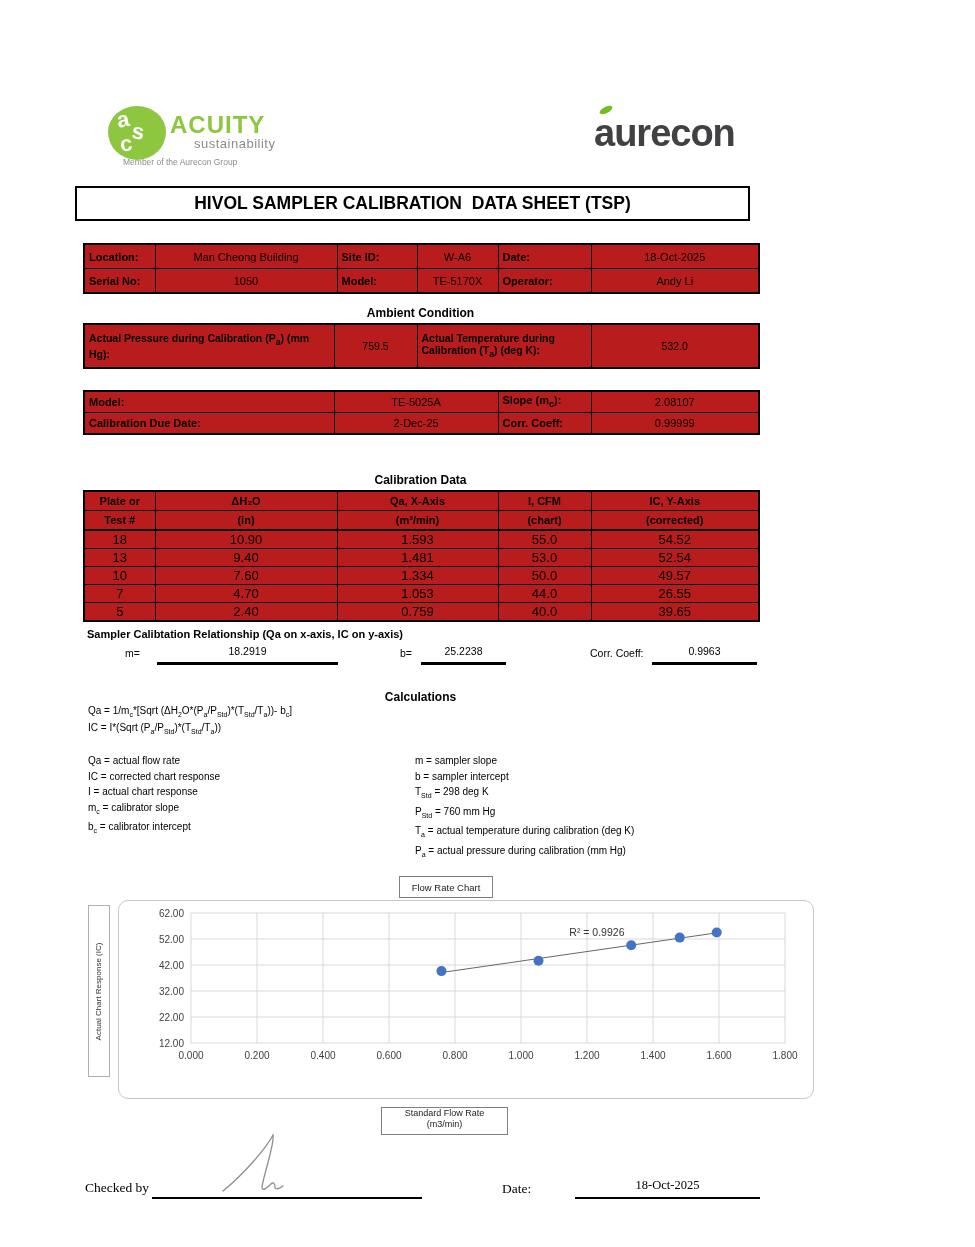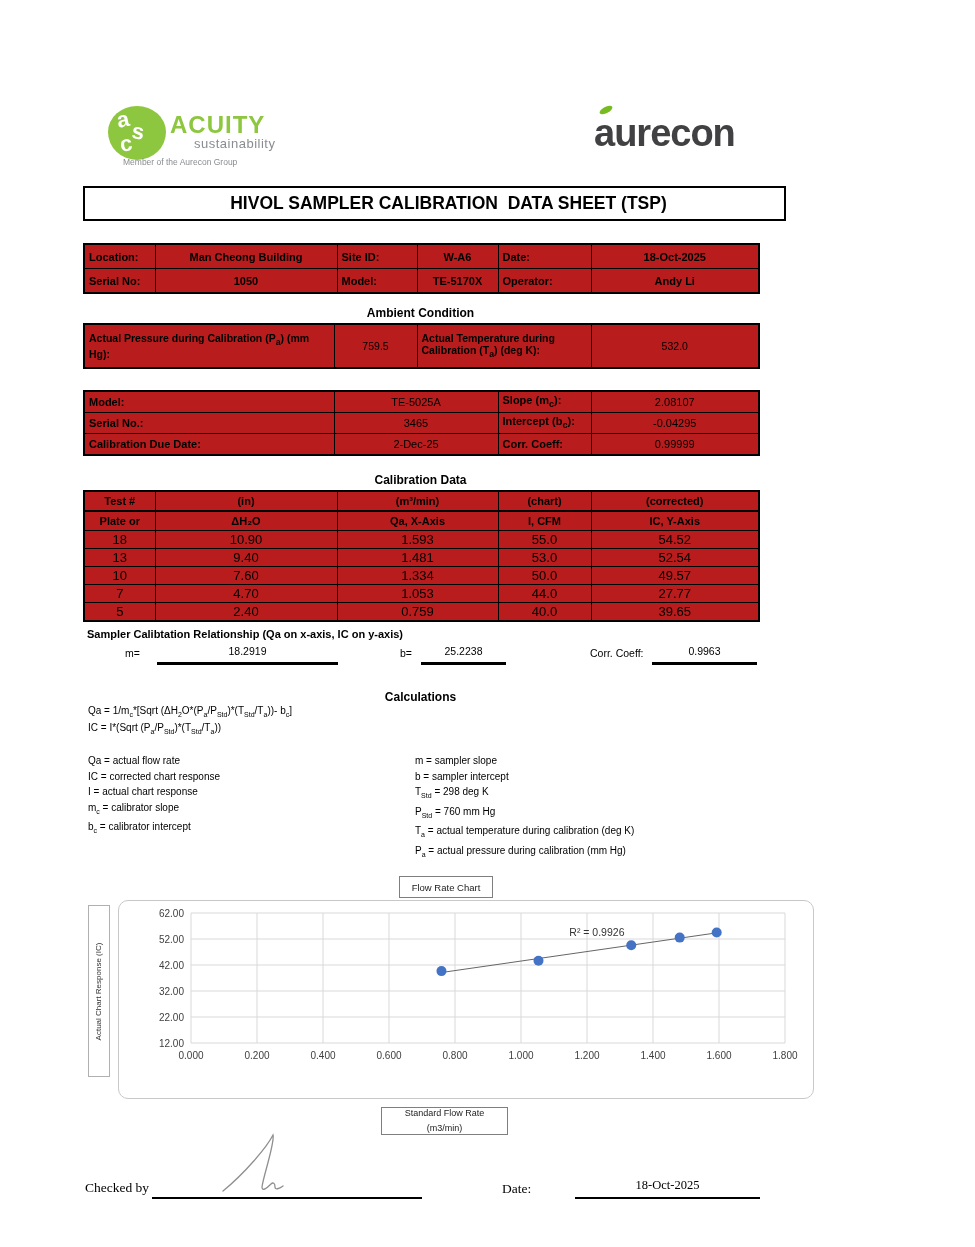--- a/index.html
+++ b/index.html
@@ -12,34 +12,34 @@
   .acuity-a{left:9px;top:3px;transform:rotate(-12deg);}
   .acuity-s{left:24px;top:15px;transform:rotate(8deg);}
   .acuity-c{left:12px;top:27px;transform:rotate(-8deg);}
   .acuity-name{position:absolute;left:170px;top:111px;font-size:24px;font-weight:bold;color:#8dc63f;letter-spacing:1px;}
   .acuity-tagline{position:absolute;left:194px;top:136px;font-size:13px;color:#8a8d8f;letter-spacing:0.5px;}
   .acuity-member{position:absolute;left:123px;top:157px;font-size:8.5px;font-weight:normal;color:#8a8d8f;}
   .aurecon-name{position:absolute;left:594px;top:112px;font-size:38px;font-weight:bold;color:#414042;letter-spacing:-1px;}
   .aurecon-leaf{position:absolute;left:598px;top:105px;width:16px;height:10px;}
 
   
-  .title-box{position:absolute;left:83px;top:186px;width:671px;height:31px;border:2px solid #000;
-             display:flex;align-items:center;justify-content:center;font-size:17.5px;font-weight:bold;white-space:pre;padding-left:28px;}
+  .title-box{position:absolute;left:75px;top:186px;width:671px;height:31px;border:2px solid #000;
+             display:flex;align-items:center;justify-content:center;font-size:17.5px;font-weight:bold;white-space:pre;}
 
   
   .sec-head{position:absolute;left:83px;width:675px;text-align:center;font-size:12px;font-weight:bold;}
 
   
   table{border-collapse:collapse;table-layout:fixed;position:absolute;background:#b91c1c;}
   table, table td{border:1px solid #000;}
   table{border-width:2px;}
   td{padding:1px 4px;font-size:11px;overflow:hidden;}
   td.lbl{font-weight:bold;text-align:left;}
   td.val{text-align:center;}
-  td.valb{text-align:center;font-weight:bold;}
+  td.valb{text-align:center;font-weight:normal;}
   #site-table{left:83px;top:243px;width:675px;}
   #site-table td{height:21px;}
   #ambient-table{left:83px;top:323px;width:675px;}
   #ambient-table td{height:40px;font-size:10.5px;}
   #orifice-table{left:83px;top:390px;width:675px;}
   #orifice-table td{height:18px;}
   #caldata-table{left:83px;top:490px;width:675px;}
   #caldata-table td{height:15px;text-align:center;font-size:13px;}
   #caldata-table tr.hdr td{font-weight:bold;font-size:11px;height:16px;}
   #caldata-table tr.hdr2 td{border-bottom-width:2px;}
@@ -56,21 +56,21 @@
   .def-col sub{font-size:7px;}
 
   
   .chart-title-box{position:absolute;left:399px;top:876px;width:92px;height:20px;border:1px solid #7f7f7f;
                    display:flex;align-items:center;justify-content:center;font-size:9.5px;color:#222;}
   .chart-outer{position:absolute;left:118px;top:900px;width:694px;height:197px;border:1px solid #c8c8c8;border-radius:10px;}
   .ylabel-box{position:absolute;left:88px;top:905px;width:20px;height:170px;border:1px solid #b0b0b0;
               display:flex;align-items:center;justify-content:center;}
   .ylabel-box span{transform:rotate(-90deg);white-space:nowrap;font-size:8px;color:#333;}
   .xlabel-box{position:absolute;left:381px;top:1107px;width:125px;height:26px;border:1px solid #7f7f7f;
-              display:flex;flex-direction:column;align-items:center;justify-content:space-between;font-size:9px;color:#222;line-height:11px;}
+              display:flex;flex-direction:column;align-items:center;justify-content:flex-start;font-size:9px;color:#222;line-height:11px;}
 
   
   .footer-serif{font-family:"Liberation Serif", serif;font-size:13.5px;}
   .checked-by{position:absolute;left:85px;top:1180px;}
   .sig-line{position:absolute;left:152px;top:1178px;width:270px;height:19px;border-bottom:2px solid #000;}
   .sig-svg{position:absolute;left:215px;top:1133px;}
   .date-label{position:absolute;left:502px;top:1181px;}
   .date-line{position:absolute;left:575px;top:1178px;width:185px;height:19px;border-bottom:2px solid #000;
              text-align:center;font-size:12.5px;}
 </style>
@@ -150,58 +150,52 @@
         <col style="width:168px">
       </colgroup>
     <tbody>
         <tr>
       <td class="lbl">Model:</td>
       <td class="val">TE-5025A</td>
       <td class="lbl">Slope (m<sub>c</sub>):</td>
       <td class="val">2.08107</td>
     </tr>
     <tr>
-      <td class="lbl">Serial No.:</td>
-      <td class="val">3465</td>
-      <td class="lbl">Intercept (b<sub>c</sub>):</td>
-      <td class="val">-0.04295</td>
-    </tr>
-    <tr>
       <td class="lbl">Calibration Due Date:</td>
       <td class="val">2-Dec-25</td>
       <td class="lbl">Corr. Coeff:</td>
       <td class="val">0.99999</td>
     </tr>
   </tbody>
     </table>
 
   <div class="sec-head" style="top:473px">Calibration Data</div>
   <table id="caldata-table">
     <colgroup>
         <col style="width:71px">
         <col style="width:182px">
         <col style="width:161px">
         <col style="width:93px">
         <col style="width:168px">
       </colgroup>
     <tbody>
-        <tr class="hdr hdr2">
+        <tr class="hdr">
+      <td>Plate or</td>
+      <td>ΔH₂O</td>
+      <td>Qa, X-Axis</td>
+      <td>I, CFM</td>
+      <td>IC, Y-Axis</td>
+    </tr>
+    <tr class="hdr hdr2">
       <td>Test #</td>
       <td>(in)</td>
       <td>(m³/min)</td>
       <td>(chart)</td>
       <td>(corrected)</td>
     </tr>
-    <tr class="hdr">
-      <td>Plate or</td>
-      <td>ΔH₂O</td>
-      <td>Qa, X-Axis</td>
-      <td>I, CFM</td>
-      <td>IC, Y-Axis</td>
-    </tr>
     <tr>
       <td>18</td>
       <td>10.90</td>
       <td>1.593</td>
       <td>55.0</td>
       <td>54.52</td>
     </tr>
     <tr>
       <td>13</td>
       <td>9.40</td>
@@ -214,21 +208,21 @@
       <td>7.60</td>
       <td>1.334</td>
       <td>50.0</td>
       <td>49.57</td>
     </tr>
     <tr>
       <td>7</td>
       <td>4.70</td>
       <td>1.053</td>
       <td>44.0</td>
-      <td>27.77</td>
+      <td>26.55</td>
     </tr>
     <tr>
       <td>5</td>
       <td>2.40</td>
       <td>0.759</td>
       <td>40.0</td>
       <td>39.65</td>
     </tr>
   </tbody>
     </table>

